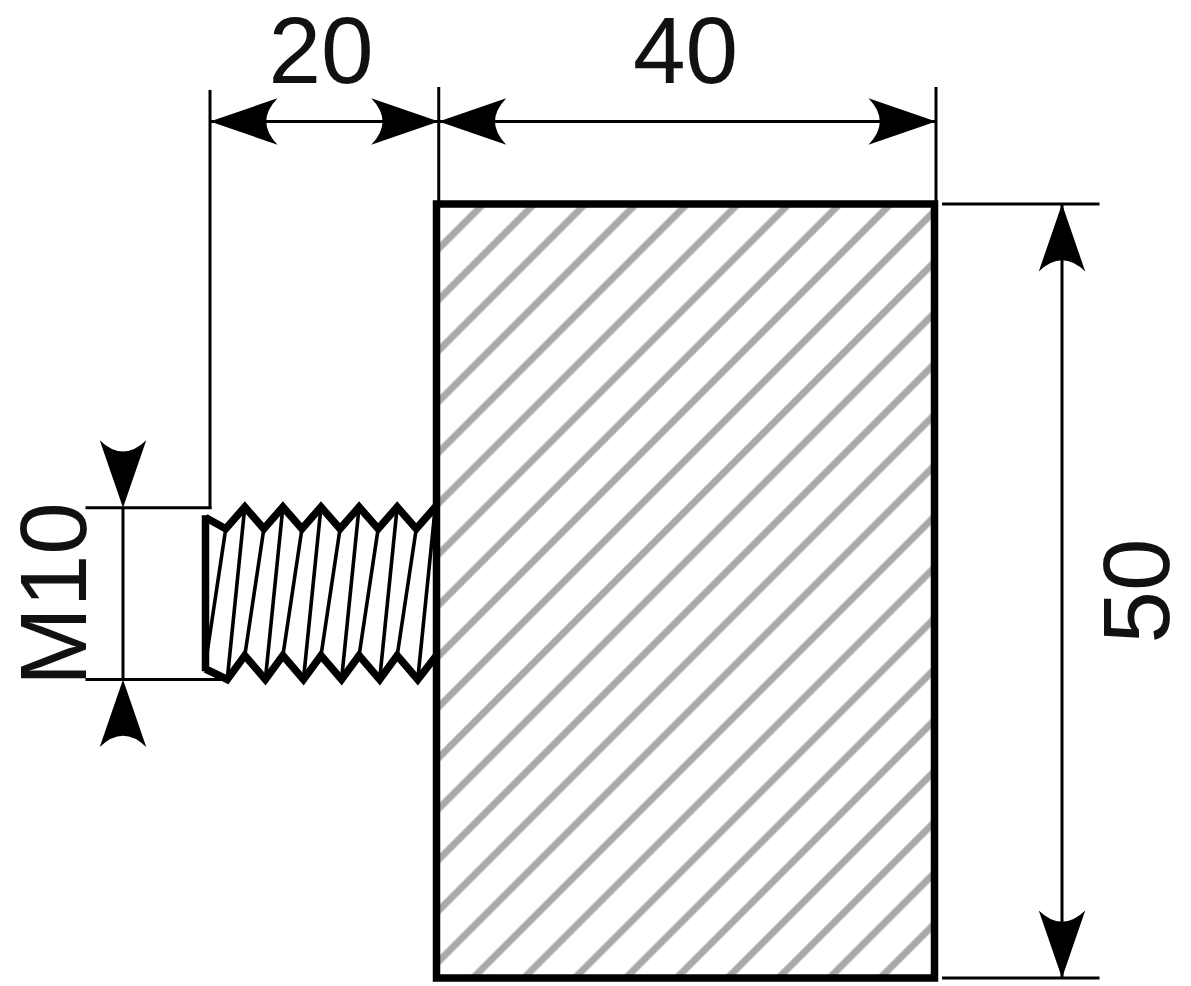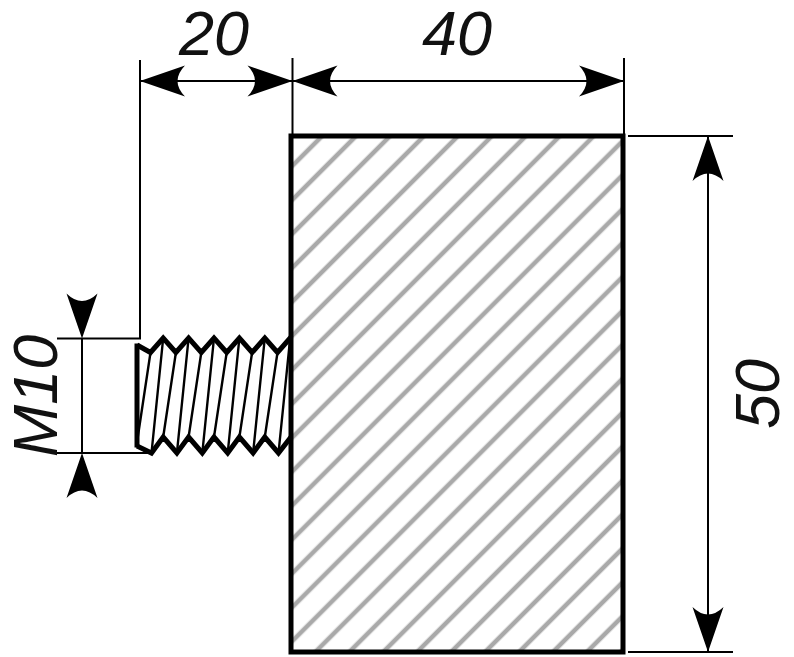--- a/index.html
+++ b/index.html
@@ -7,21 +7,20 @@
     padding: 0;
     background: #ffffff;
   }
   .canvas {
     position: relative;
     width: 794px;
     height: 657px;
     background: #ffffff;
     overflow: hidden;
     font-family: "Liberation Sans", sans-serif;
-    font-style: italic;
   }
   svg { display: block; }
   .dim-text {
     font-family: "Liberation Sans", sans-serif;
     font-size: 63px;
     fill: #111111;
   }
   .thin { stroke: #000000; stroke-width: 2; fill: none; }
   .thick { stroke: #000000; stroke-width: 5; fill: none; }
   .flank { stroke: #000000; stroke-width: 2.4; fill: none; }

